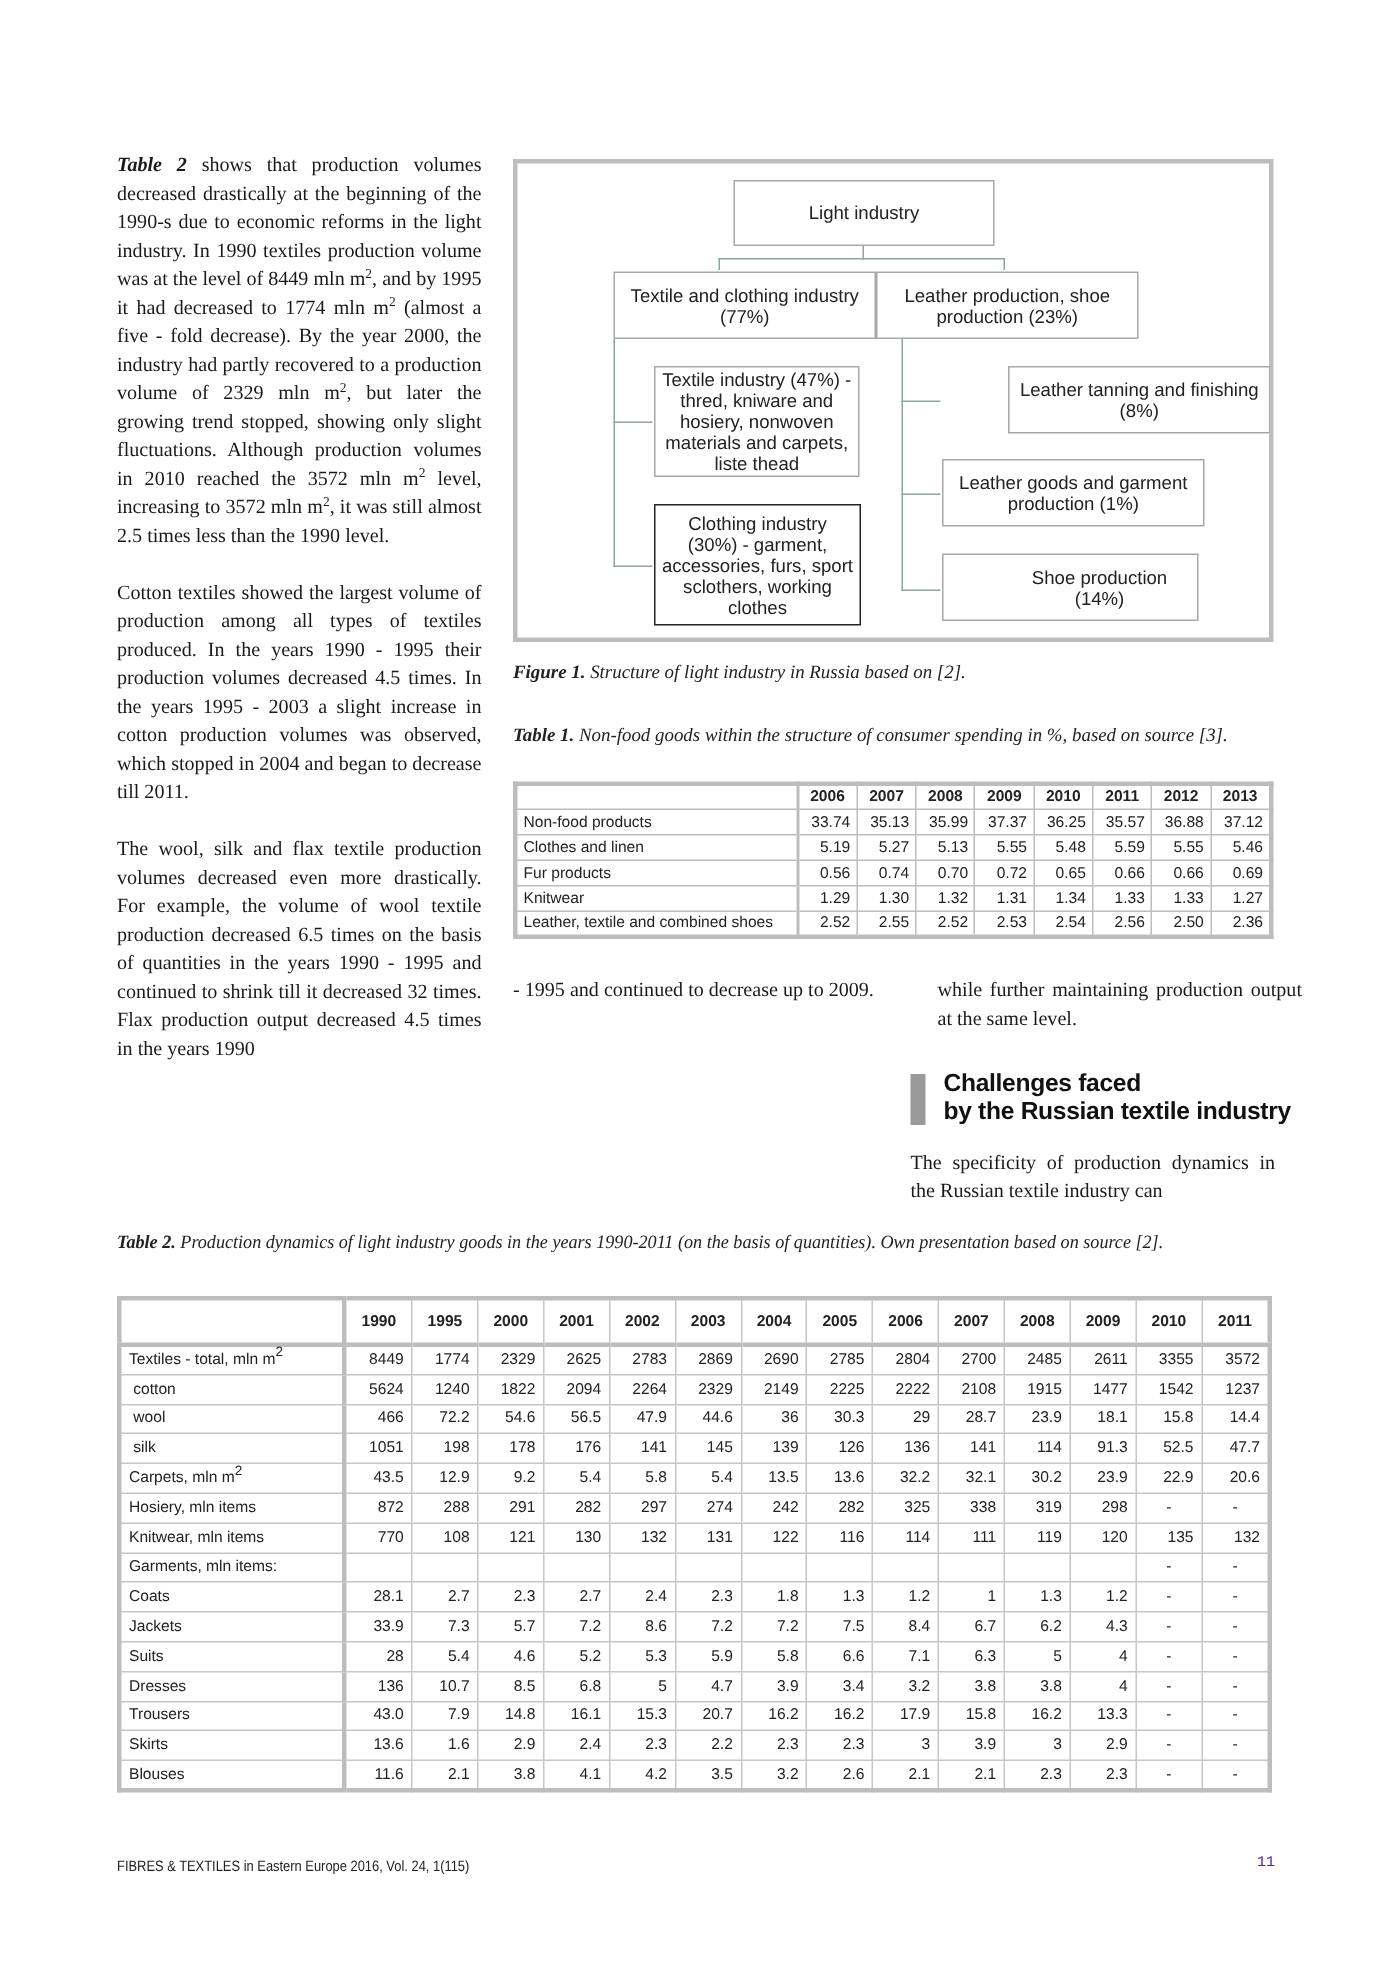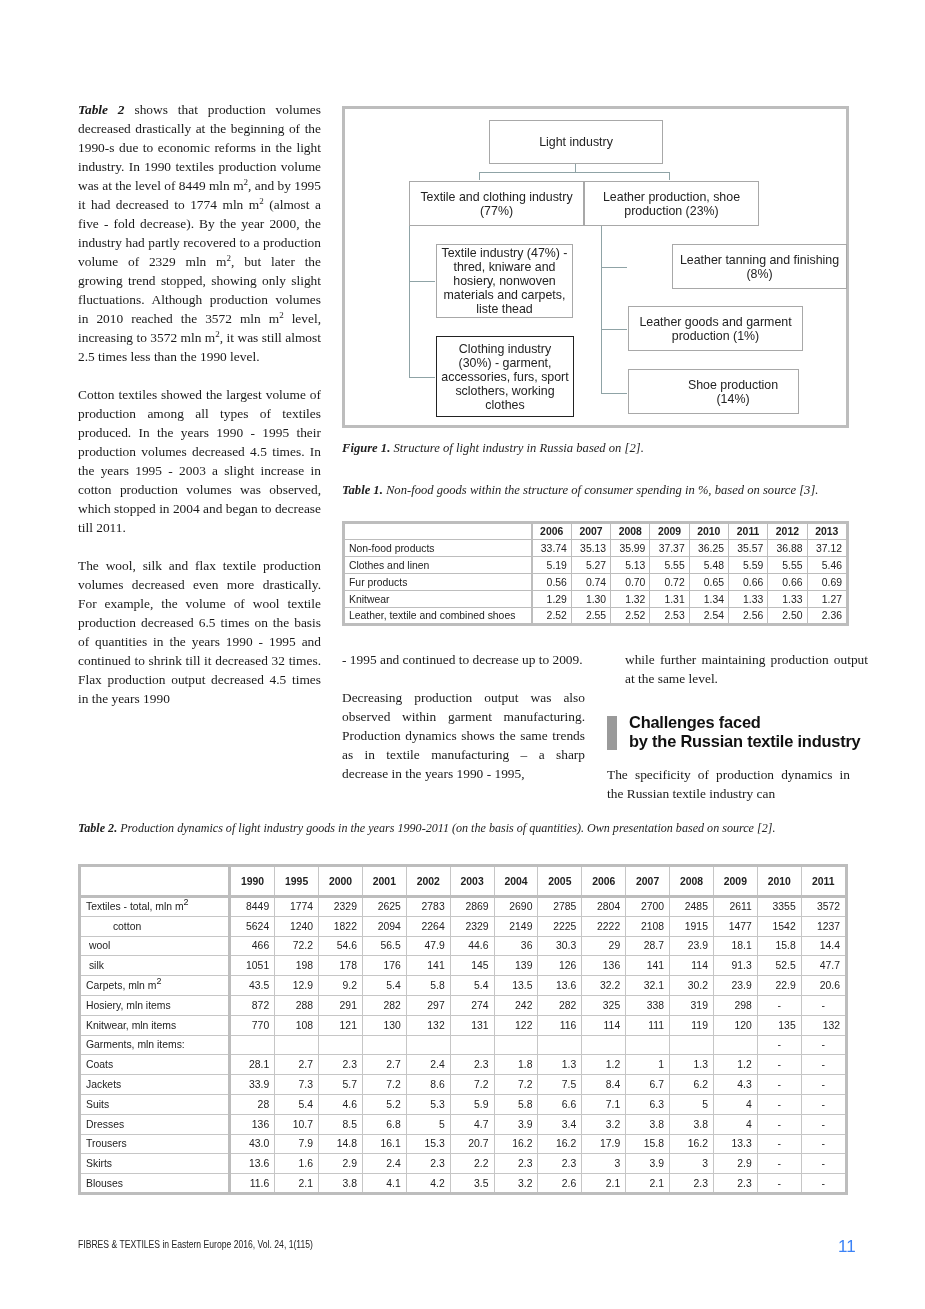--- a/index.html
+++ b/index.html
@@ -39,21 +39,21 @@
 
   
   #table2 { position: absolute; left: 78px; top: 864px; width: 770px; border: 3px solid #bdbdbd; border-collapse: collapse; font-family: "Liberation Sans", sans-serif; font-size: 10.4px; color: #222; }
   #table2 th { border: 1px solid #c6c6c6; border-bottom: 3px solid #bdbdbd; height: 31px; font-weight: bold; text-align: center; }
   #table2 td { border: 1px solid #c6c6c6; height: 19.8px; padding: 0 5px; }
   #table2 td.num { text-align: right; }
   #table2 .labelcol { text-align: left; width: 150px; border-right: 3px solid #bdbdbd; padding-left: 5px; }
   #table2 .dash { text-align: center; }
 
   #footer-journal { position: absolute; left: 78px; top: 1239px; font-family: "Liberation Sans", sans-serif; font-size: 10px; color: #222; transform: scaleX(0.86); transform-origin: left top; white-space: nowrap; }
-  #footer-page { position: absolute; left: 838px; top: 1237px; font-family: Liberation Sans, sans-serif; font-size: 17px; color: #3b82f6; }
+  #footer-page { position: absolute; left: 838px; top: 1237px; font-family: Liberation Mono, monospace; font-size: 10px; color: #4c1d95; }
 </style>
 </head>
 <body>
 
 <div id="col-left" class="serif-text">
   <p><b><i>Table 2</i></b><span> shows that production volumes decreased drastically at the beginning of the 1990-s due to economic reforms in the light industry. In 1990 textiles production volume was at the level of 8449 mln m</span><sup>2</sup><span>, and by 1995 it had decreased to 1774 mln m</span><sup>2</sup><span> (almost a five - fold decrease). By the year 2000, the industry had partly recovered to a production volume of 2329 mln m</span><sup>2</sup><span>, but later the growing trend stopped, showing only slight fluctuations. Although production volumes in 2010 reached the 3572 mln m</span><sup>2</sup><span> level, increasing to 3572 mln m</span><sup>2</sup><span>, it was still almost 2.5 times less than the 1990 level.</span></p>
   <p>Cotton textiles showed the largest volume of production among all types of textiles produced. In the years 1990 - 1995 their production volumes decreased 4.5 times. In the years 1995 - 2003 a slight increase in cotton production volumes was observed, which stopped in 2004 and began to decrease till 2011.</p>
   <p class="last">The wool, silk and flax textile production volumes decreased even more drastically. For example, the volume of wool textile production decreased 6.5 times on the basis of quantities in the years 1990 - 1995 and continued to shrink till it decreased 32 times. Flax production output decreased 4.5 times in the years 1990</p>
 </div>
 
@@ -153,21 +153,20 @@
         <td class="num">2.54</td>
         <td class="num">2.56</td>
         <td class="num">2.50</td>
         <td class="num">2.36</td>
       </tr>
     </tbody>
 </table>
 
 <div id="col-mid" class="serif-text">
   <p>- 1995 and continued to decrease up to 2009.</p>
-  <p class="last">Decreasing production output was also observed within garment manufacturing. Production dynamics shows the same trends as in textile manufacturing – a sharp decrease in the years 1990 - 1995,</p>
 </div>
 
 <div id="col-right" class="serif-text">
   <p>while further maintaining production output at the same level.</p>
 </div>
 
 <div id="section-heading">
   <div id="heading-bar"></div>
   <div id="heading-text">
     <div>Challenges faced</div>
@@ -211,21 +210,21 @@
         <td class="num">2690</td>
         <td class="num">2785</td>
         <td class="num">2804</td>
         <td class="num">2700</td>
         <td class="num">2485</td>
         <td class="num">2611</td>
         <td class="num">3355</td>
         <td class="num">3572</td>
       </tr>
       <tr>
-        <td class="labelcol"><span style="white-space: pre; margin-left: 24px;"> cotton</span></td>
+        <td class="labelcol"><span style="white-space: pre;"> cotton</span></td>
         <td class="num">5624</td>
         <td class="num">1240</td>
         <td class="num">1822</td>
         <td class="num">2094</td>
         <td class="num">2264</td>
         <td class="num">2329</td>
         <td class="num">2149</td>
         <td class="num">2225</td>
         <td class="num">2222</td>
         <td class="num">2108</td>

